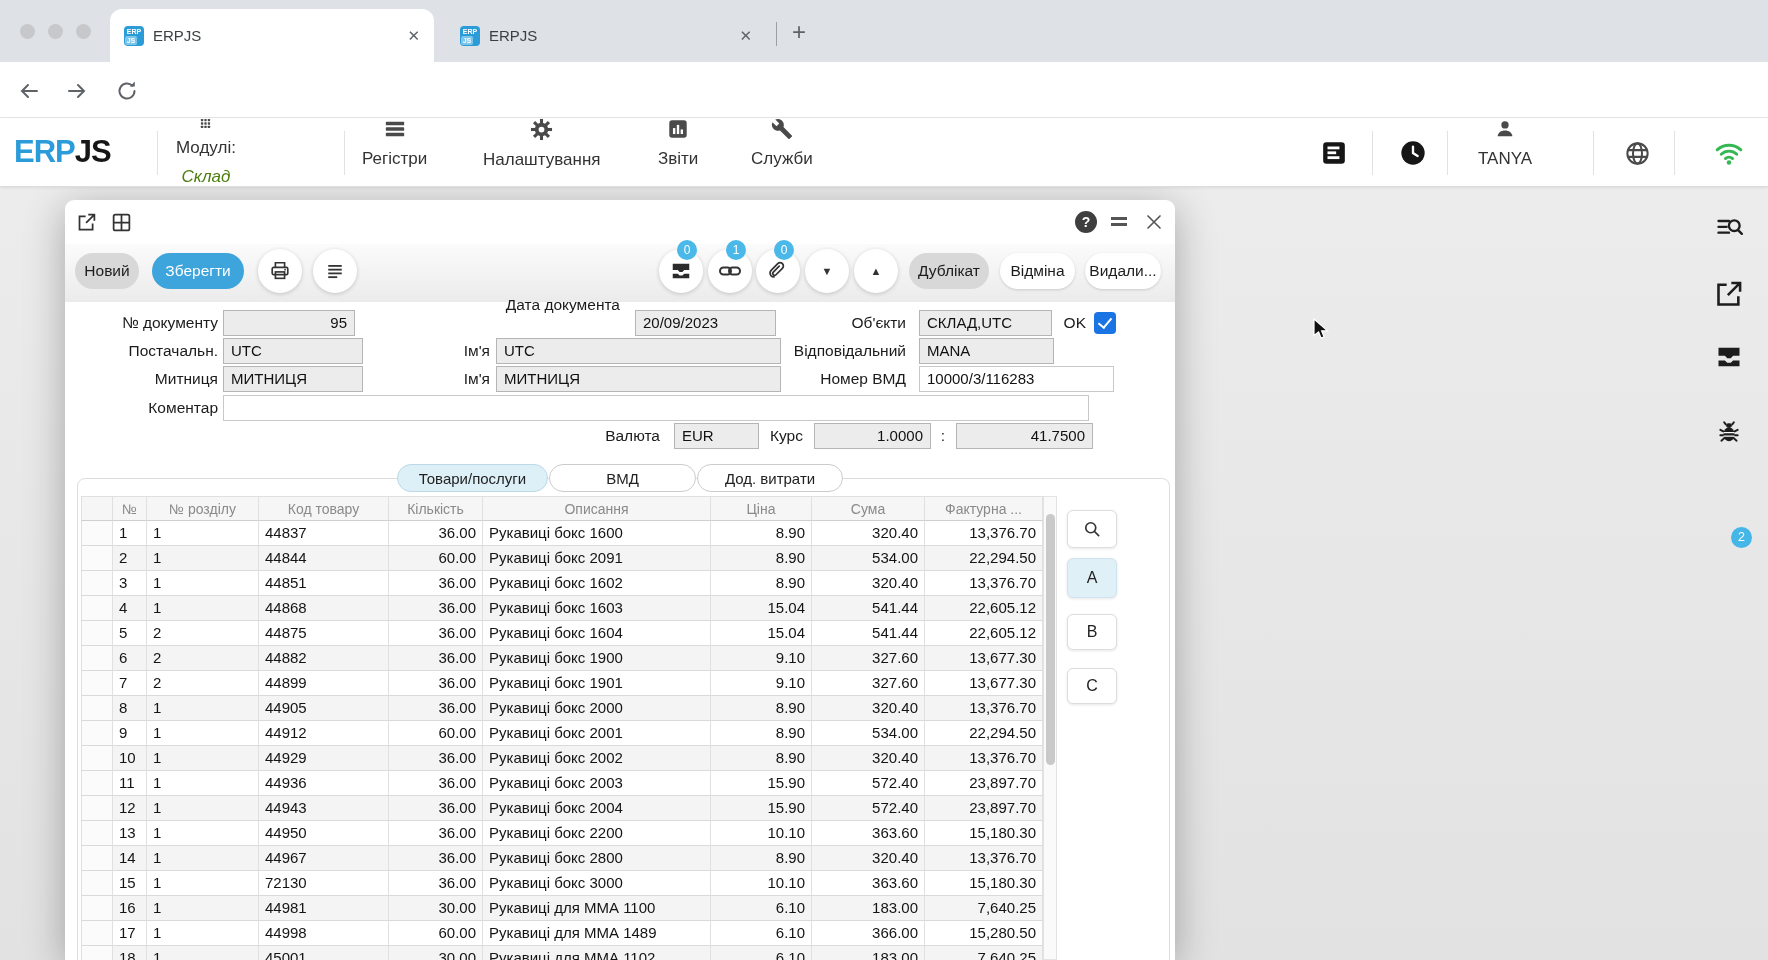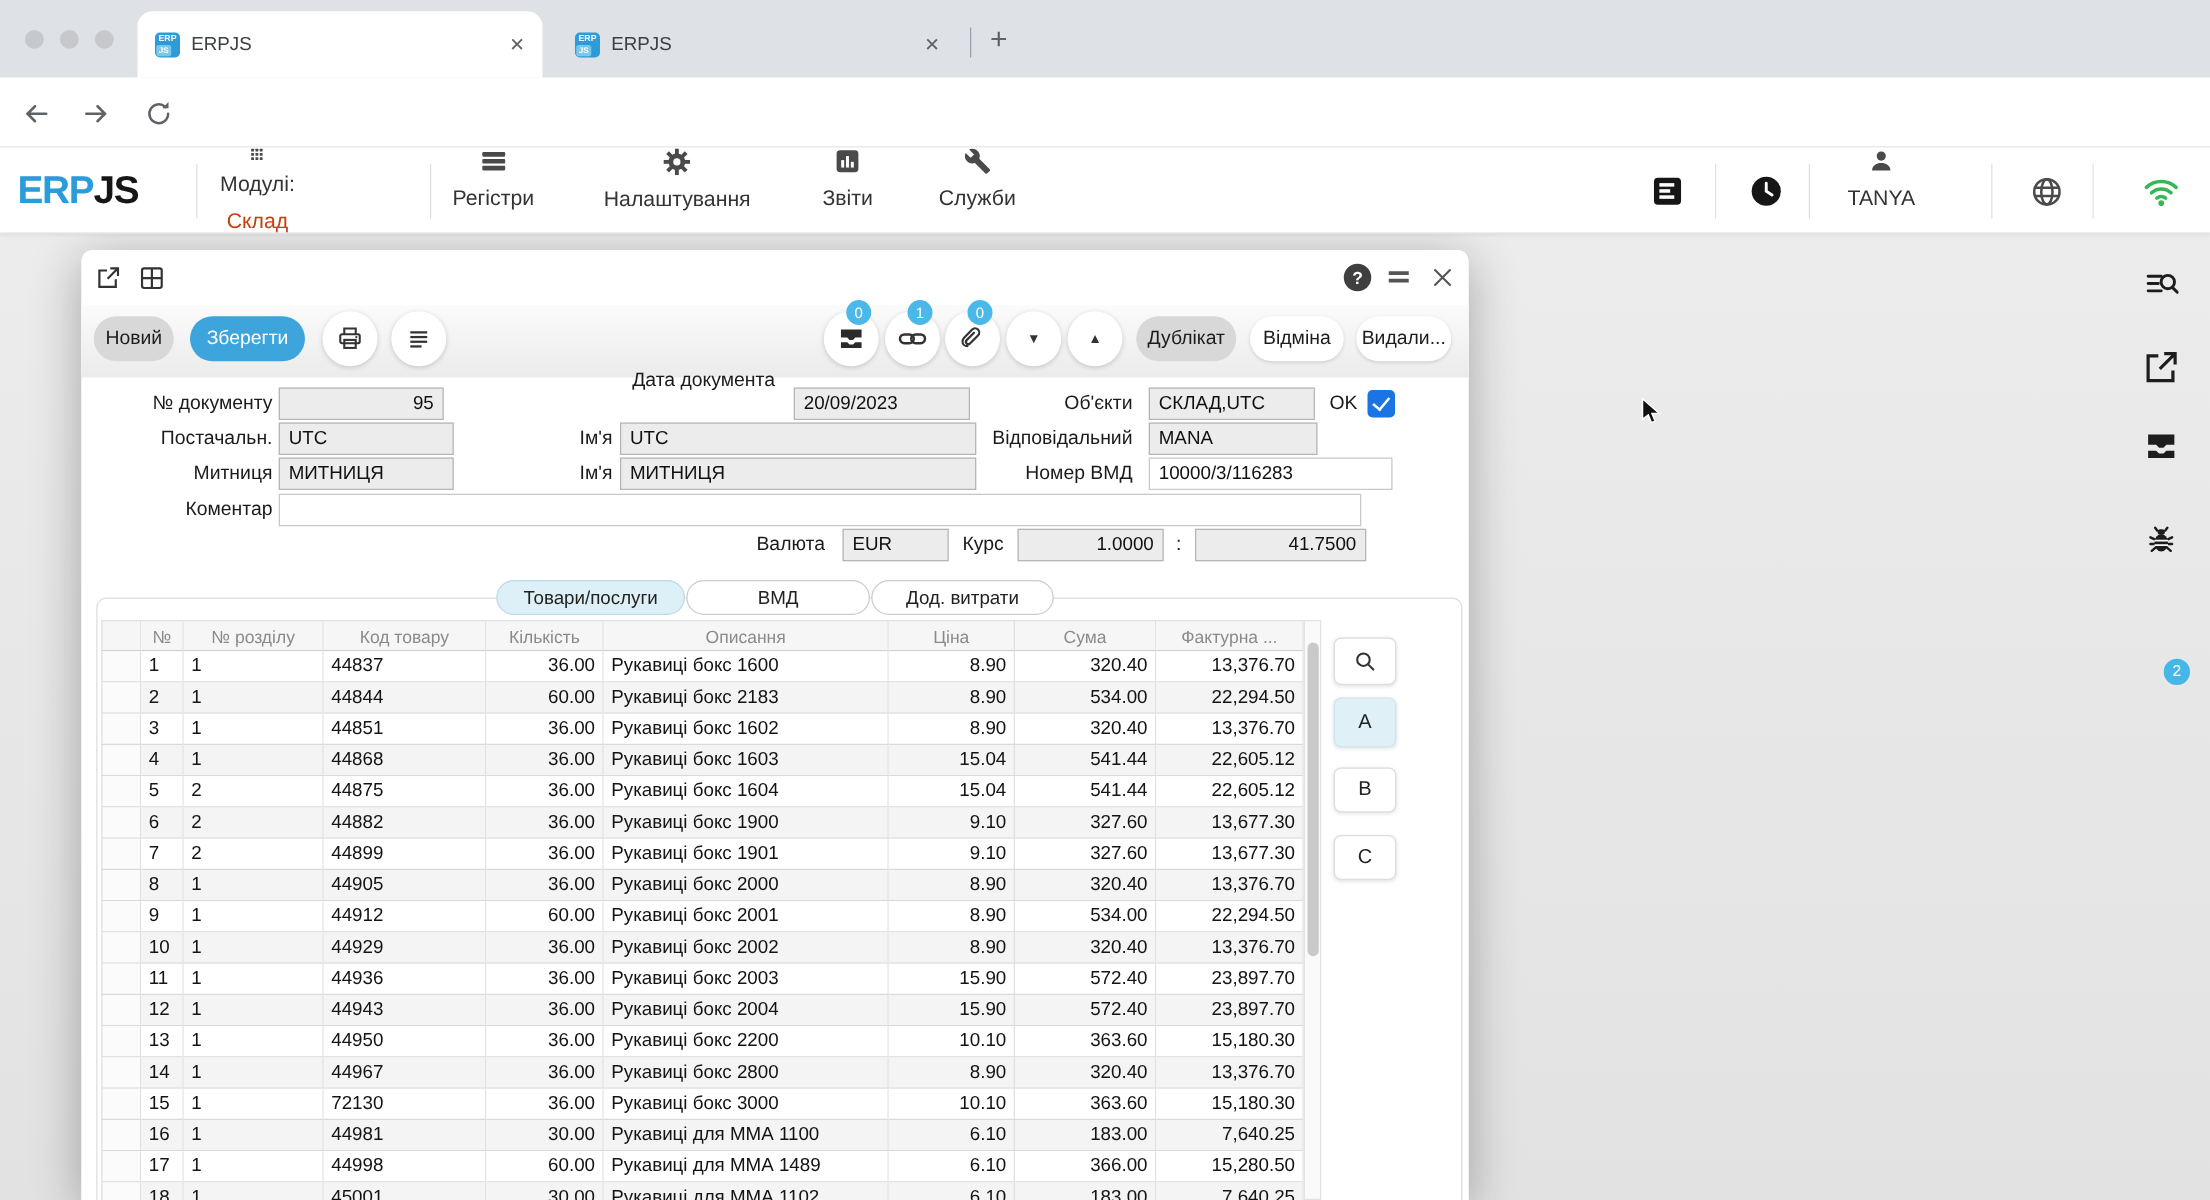--- a/index.html
+++ b/index.html
@@ -31,21 +31,21 @@
   .avatar .cat:after{content:"";position:absolute;right:0;top:-3px;border-right:4px solid transparent;border-bottom:5px solid #8c7a5e;}
   .dots{position:absolute;left:1732px;top:74px;font-size:19px;color:#5f6368;letter-spacing:0;}
 
   
   .appnav{position:absolute;left:0;top:118px;width:1768px;height:69px;background:#fff;border-bottom:1px solid #ddd;box-shadow:0 1px 3px rgba(0,0,0,.07);z-index:3;}
   .logo{position:absolute;left:14px;top:16px;font-size:31px;font-weight:800;letter-spacing:-1px;}
   .logo .blue{color:#2b9cd9;}
   .logo .dark{color:#161616;}
   .vdiv{position:absolute;top:13px;width:1px;height:44px;background:#e1e1e1;}
   .nav-item{position:absolute;top:0;height:69px;display:flex;align-items:center;gap:9px;font-size:17px;color:#333;flex-direction:column;}
-  .nav-item .blue{color:#c2410c;}
+  .nav-item .blue{color:#4d7c0f;font-style:italic;}
   .iconbtn{position:absolute;top:18px;width:34px;height:34px;display:flex;align-items:center;justify-content:center;}
 
   
   .workspace{position:absolute;left:0;top:187px;width:1768px;height:773px;background:linear-gradient(#ececec,#e2e2e2);}
 
   
   .edge-btn{position:absolute;width:30px;height:30px;display:flex;align-items:center;justify-content:center;}
   .edge-badge{position:absolute;left:1731px;top:340px;width:21px;height:21px;border-radius:50%;background:#45b6e8;color:#fff;font-size:12.5px;line-height:21px;text-align:center;z-index:5;}
 
   
@@ -420,21 +420,21 @@
           <div class="th leftb"></div>
           <div class="th">№</div>
           <div class="th">№ розділу</div>
           <div class="th">Код товару</div>
           <div class="th">Кількість</div>
           <div class="th">Описання</div>
           <div class="th">Ціна</div>
           <div class="th">Сума</div>
           <div class="th">Фактурна ...</div>
           <div style="display: contents;"><div class="td sel leftb"></div><div class="td">1</div><div class="td">1</div><div class="td">44837</div><div class="td r">36.00</div><div class="td">Рукавиці бокс 1600</div><div class="td r">8.90</div><div class="td r">320.40</div><div class="td r">13,376.70</div></div>
-          <div style="display: contents;"><div class="td sel leftb alt"></div><div class="td alt">2</div><div class="td alt">1</div><div class="td alt">44844</div><div class="td r alt">60.00</div><div class="td alt">Рукавиці бокс 2183</div><div class="td r alt">8.90</div><div class="td r alt">534.00</div><div class="td r alt">22,294.50</div></div>
+          <div style="display: contents;"><div class="td sel leftb alt"></div><div class="td alt">2</div><div class="td alt">1</div><div class="td alt">44844</div><div class="td r alt">60.00</div><div class="td alt">Рукавиці бокс 2091</div><div class="td r alt">8.90</div><div class="td r alt">534.00</div><div class="td r alt">22,294.50</div></div>
           <div style="display: contents;"><div class="td sel leftb"></div><div class="td">3</div><div class="td">1</div><div class="td">44851</div><div class="td r">36.00</div><div class="td">Рукавиці бокс 1602</div><div class="td r">8.90</div><div class="td r">320.40</div><div class="td r">13,376.70</div></div>
           <div style="display: contents;"><div class="td sel leftb alt"></div><div class="td alt">4</div><div class="td alt">1</div><div class="td alt">44868</div><div class="td r alt">36.00</div><div class="td alt">Рукавиці бокс 1603</div><div class="td r alt">15.04</div><div class="td r alt">541.44</div><div class="td r alt">22,605.12</div></div>
           <div style="display: contents;"><div class="td sel leftb"></div><div class="td">5</div><div class="td">2</div><div class="td">44875</div><div class="td r">36.00</div><div class="td">Рукавиці бокс 1604</div><div class="td r">15.04</div><div class="td r">541.44</div><div class="td r">22,605.12</div></div>
           <div style="display: contents;"><div class="td sel leftb alt"></div><div class="td alt">6</div><div class="td alt">2</div><div class="td alt">44882</div><div class="td r alt">36.00</div><div class="td alt">Рукавиці бокс 1900</div><div class="td r alt">9.10</div><div class="td r alt">327.60</div><div class="td r alt">13,677.30</div></div>
           <div style="display: contents;"><div class="td sel leftb"></div><div class="td">7</div><div class="td">2</div><div class="td">44899</div><div class="td r">36.00</div><div class="td">Рукавиці бокс 1901</div><div class="td r">9.10</div><div class="td r">327.60</div><div class="td r">13,677.30</div></div>
           <div style="display: contents;"><div class="td sel leftb alt"></div><div class="td alt">8</div><div class="td alt">1</div><div class="td alt">44905</div><div class="td r alt">36.00</div><div class="td alt">Рукавиці бокс 2000</div><div class="td r alt">8.90</div><div class="td r alt">320.40</div><div class="td r alt">13,376.70</div></div>
           <div style="display: contents;"><div class="td sel leftb"></div><div class="td">9</div><div class="td">1</div><div class="td">44912</div><div class="td r">60.00</div><div class="td">Рукавиці бокс 2001</div><div class="td r">8.90</div><div class="td r">534.00</div><div class="td r">22,294.50</div></div>
           <div style="display: contents;"><div class="td sel leftb alt"></div><div class="td alt">10</div><div class="td alt">1</div><div class="td alt">44929</div><div class="td r alt">36.00</div><div class="td alt">Рукавиці бокс 2002</div><div class="td r alt">8.90</div><div class="td r alt">320.40</div><div class="td r alt">13,376.70</div></div>
           <div style="display: contents;"><div class="td sel leftb"></div><div class="td">11</div><div class="td">1</div><div class="td">44936</div><div class="td r">36.00</div><div class="td">Рукавиці бокс 2003</div><div class="td r">15.90</div><div class="td r">572.40</div><div class="td r">23,897.70</div></div>
           <div style="display: contents;"><div class="td sel leftb alt"></div><div class="td alt">12</div><div class="td alt">1</div><div class="td alt">44943</div><div class="td r alt">36.00</div><div class="td alt">Рукавиці бокс 2004</div><div class="td r alt">15.90</div><div class="td r alt">572.40</div><div class="td r alt">23,897.70</div></div>

